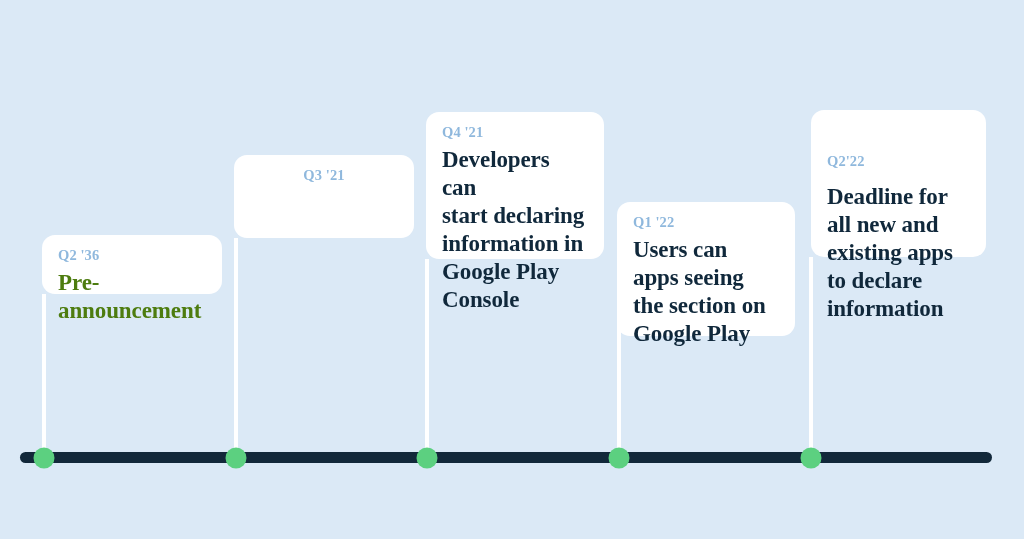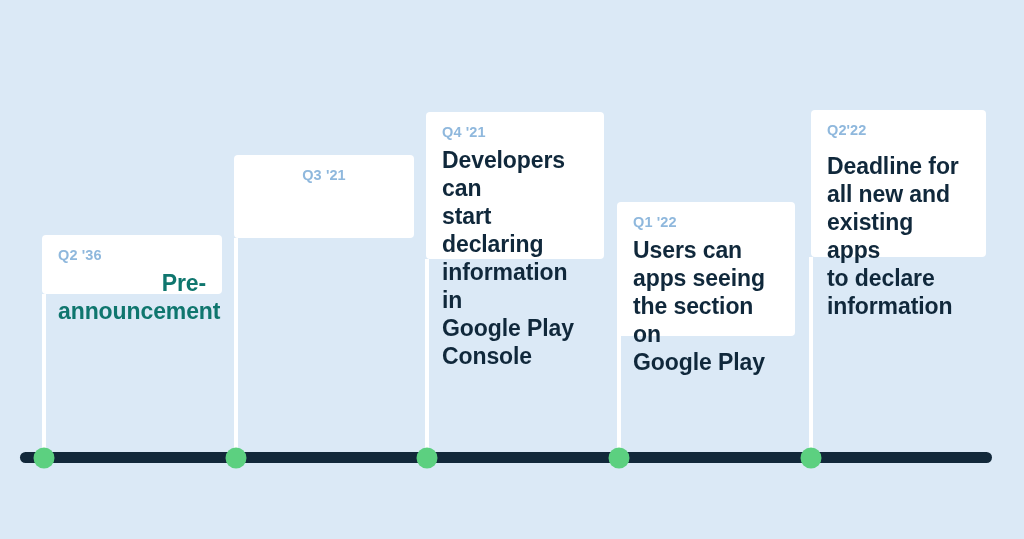--- a/index.html
+++ b/index.html
@@ -46,23 +46,24 @@
     position: absolute;
     width: 4px;
     background: #ffffff;
     transform: translateX(-50%);
   }
 
   
   .card {
     position: absolute;
     background: #ffffff;
-    border-radius: 4px;
+    border-radius: 13px;
     box-sizing: border-box;
     padding: 13px 16px 30px 16px;
+    font-family: Liberation Serif, serif;
   }
 
   .card-quarter {
     font-size: 14.5px;
     font-weight: bold;
     color: #8fb8dd;
     letter-spacing: 0.1px;
     line-height: 1.1;
     margin-bottom: 5px;
     white-space: nowrap;
@@ -91,21 +92,21 @@
   <div class="axis-line" style="background: rgb(18, 40, 58);"></div>
 
   <div class="node-dot" style="left: 44px; background: rgb(92, 208, 128);"></div>
   <div class="node-dot" style="left: 236px; background: rgb(92, 208, 128);"></div>
   <div class="node-dot" style="left: 427px; background: rgb(92, 208, 128);"></div>
   <div class="node-dot" style="left: 619px; background: rgb(92, 208, 128);"></div>
   <div class="node-dot" style="left: 811px; background: rgb(92, 208, 128);"></div>
 
   <div class="card" style="left: 42px; top: 235px; width: 180px; height: 59px; background: rgb(255, 255, 255);">
     <div class="card-quarter" style="color: rgb(143, 184, 221);">Q2 '36</div>
-    <div class="card-title" style="color: #0f766e; text-align: right;">Pre-announcement</div>
+    <div class="card-title" style="color: #4d7c0f;">Pre-announcement</div>
   </div>
 
   <div class="card" style="left: 234px; top: 155px; width: 180px; height: 83px; background: rgb(255, 255, 255); text-align: center;">
     <div class="card-quarter" style="color: rgb(143, 184, 221);">Q3 '21</div>
   </div>
 
   <div class="card" style="left: 426px; top: 112px; width: 178px; height: 147px; background: rgb(255, 255, 255);">
     <div class="card-quarter" style="color: rgb(143, 184, 221);">Q4 '21</div>
     <div class="card-title" style="color: rgb(16, 40, 59);">Developers can
 start declaring
@@ -116,21 +117,21 @@
 
   <div class="card" style="left: 617px; top: 202px; width: 178px; height: 134px; background: rgb(255, 255, 255);">
     <div class="card-quarter" style="color: rgb(143, 184, 221);">Q1 '22</div>
     <div class="card-title" style="color: rgb(16, 40, 59);">Users can
 apps seeing
 the section on
 Google Play</div>
   </div>
 
   <div class="card" style="left: 811px; top: 110px; width: 175px; height: 147px; background: rgb(255, 255, 255);">
-    <div class="card-quarter" style="color: rgb(143, 184, 221);">Q2'22</div>
+    <div class="card-quarter" style="color: rgb(143, 184, 221); margin-top: 31px;">Q2'22</div>
     <div class="card-title" style="color: rgb(16, 40, 59); margin-top: 13px;">Deadline for
 all new and
 existing apps
 to declare
 information</div>
   </div>
 
 </div>
 
 </body></html>

